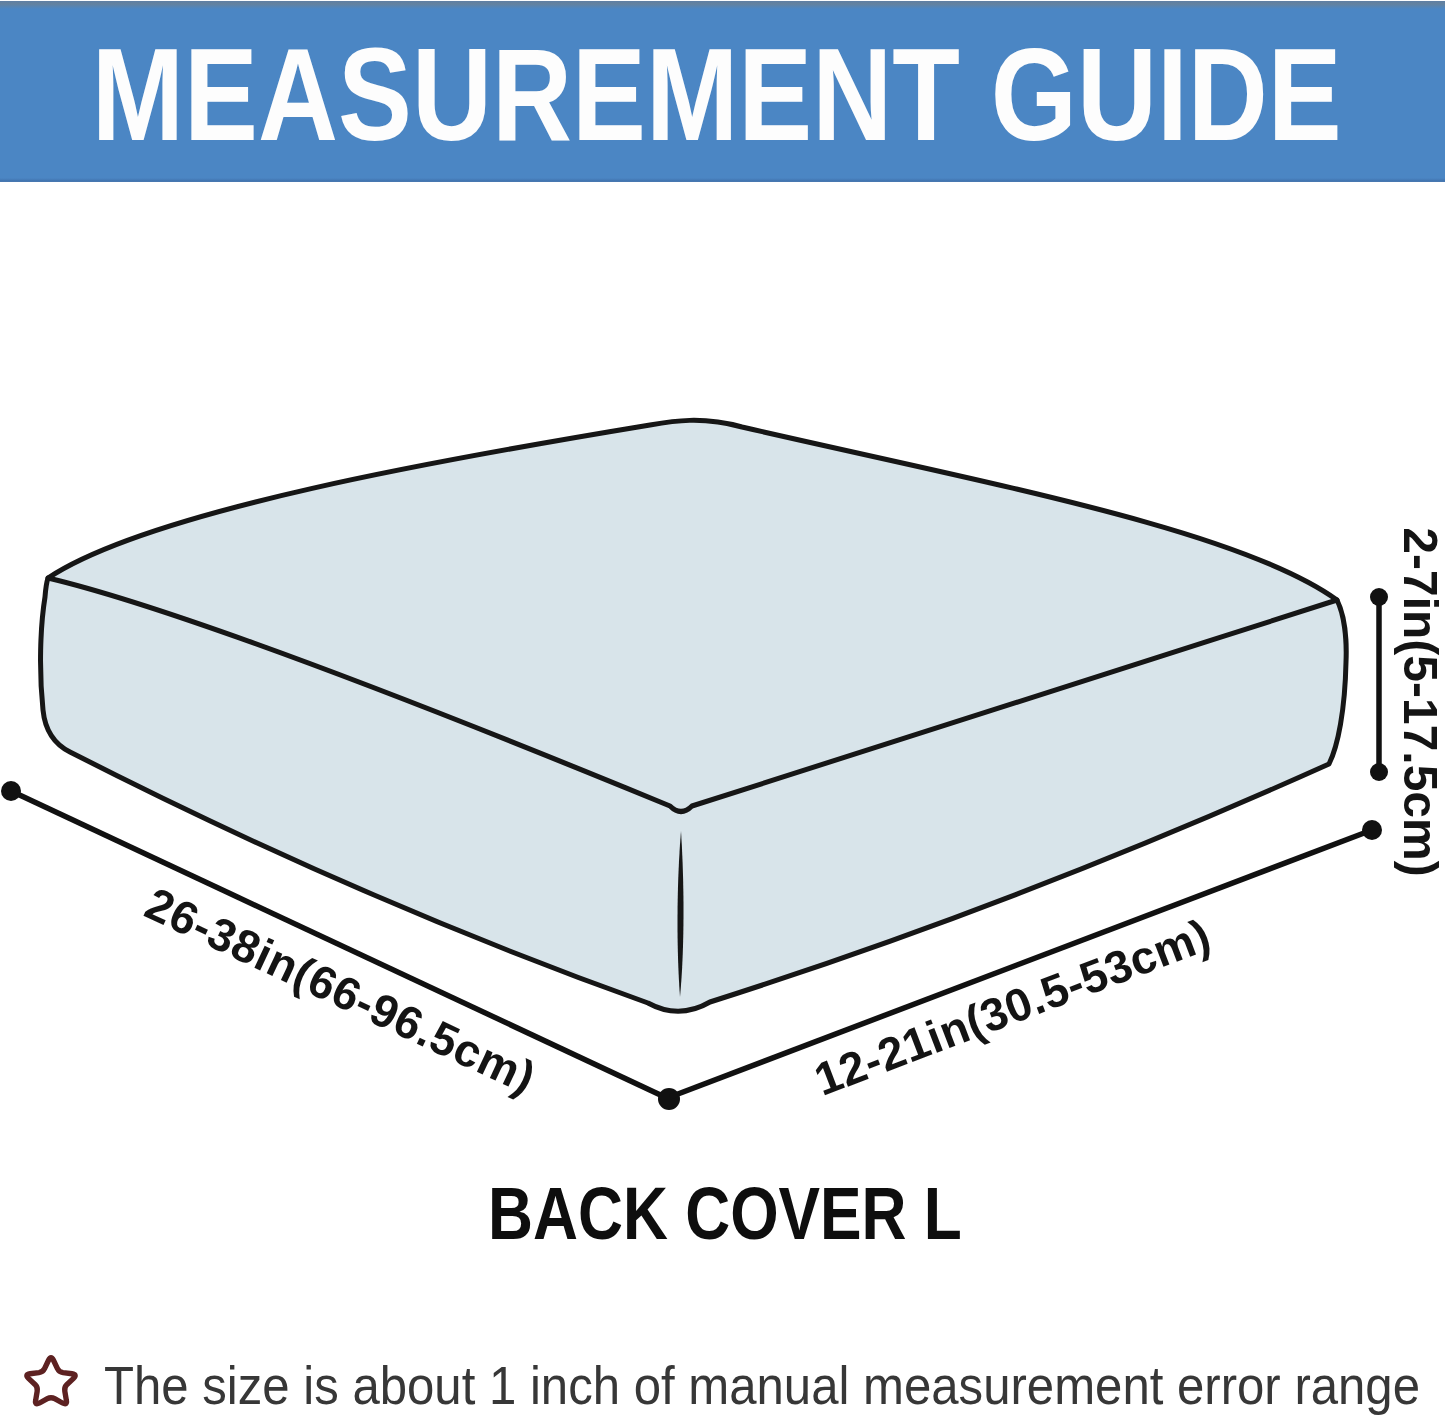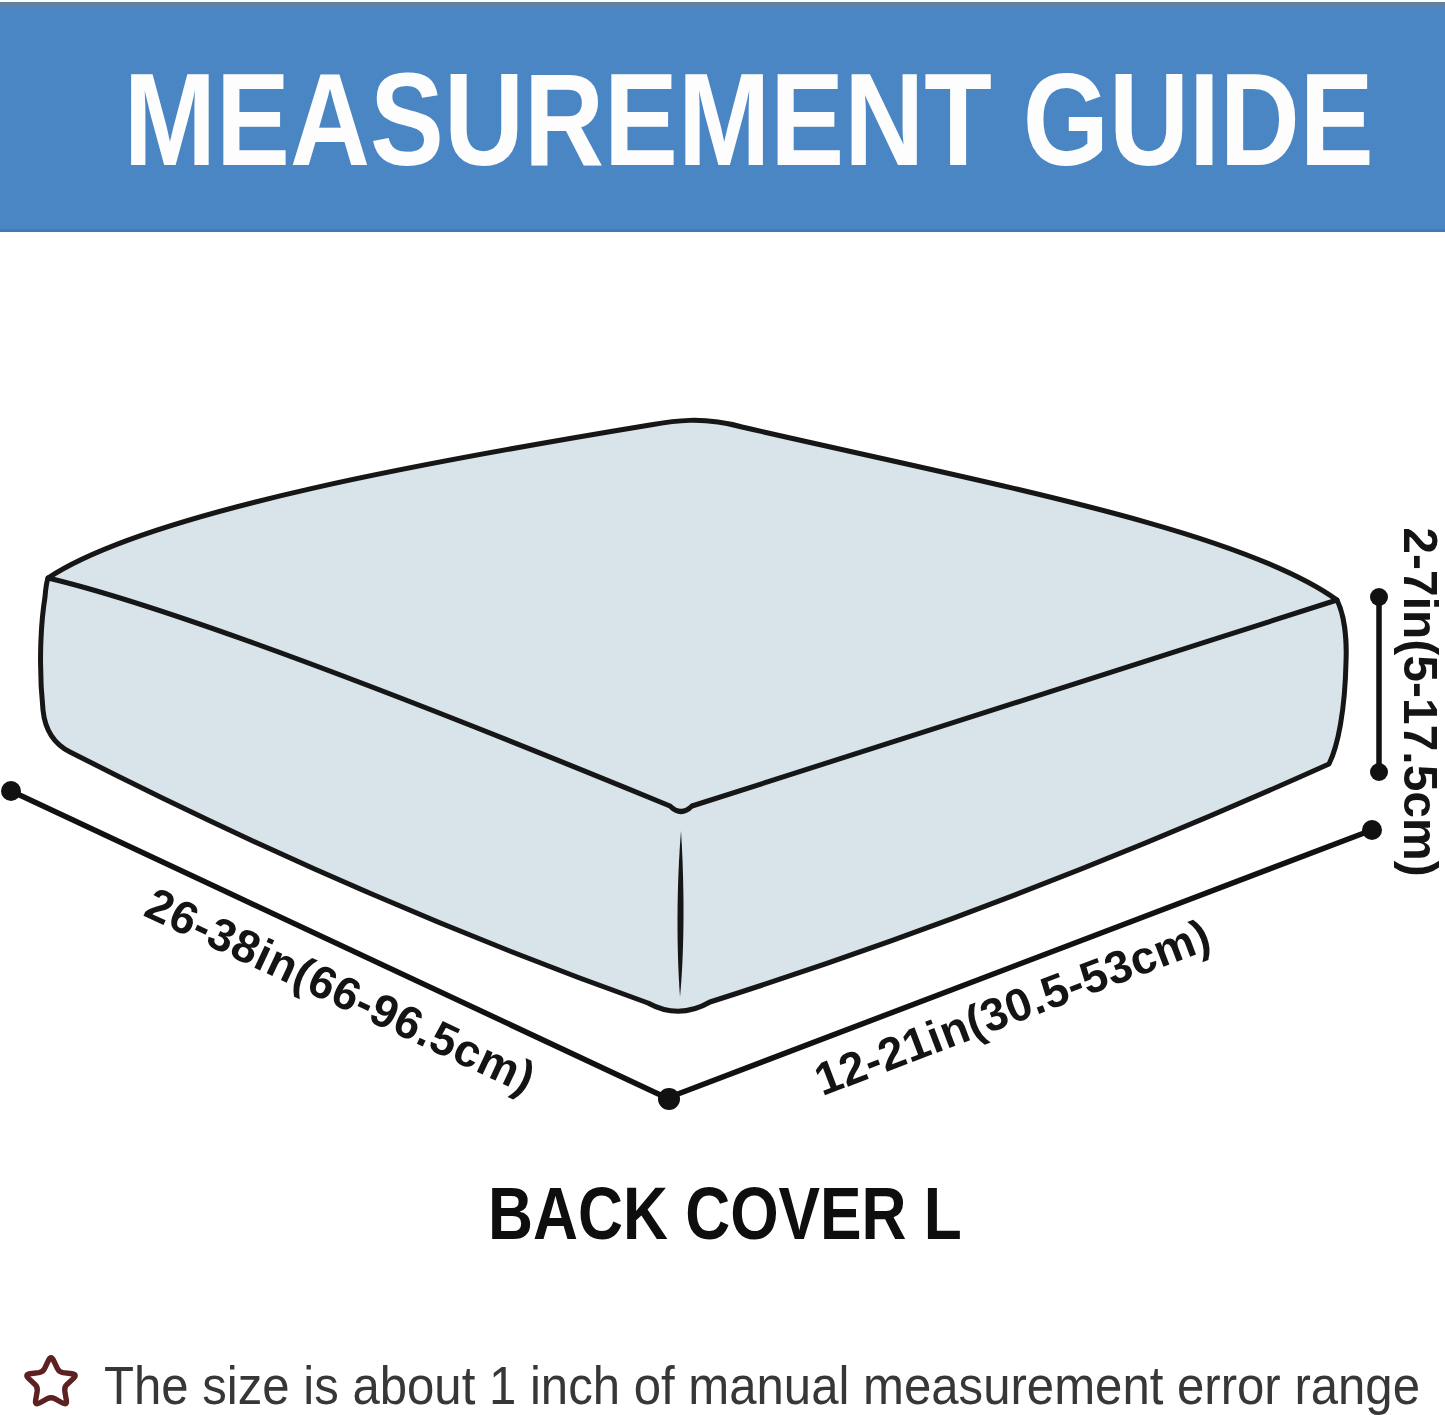--- a/index.html
+++ b/index.html
@@ -8,31 +8,31 @@
     width: 1445px;
     height: 1415px;
     background: #ffffff;
     overflow: hidden;
     font-family: "Liberation Sans", sans-serif;
   }
   .banner {
     position: absolute;
     left: 0; top: 0;
     width: 1445px;
-    height: 232px;
+    height: 182px;
     background: linear-gradient(to bottom,
       #fdfdfd 0px, #fdfdfd 1.5px,
       #5f7fa3 1.5px, #64829f 4px,
       #4b86c4 9px,
       #4b86c4 calc(100% - 4px),
       #4173ae calc(100% - 1px), #4e7cb2 100%);
     box-sizing: border-box;
     display: flex;
     align-items: center;
-    justify-content: flex-start;
+    justify-content: flex-end;
   }
   .banner-title {
     color: #fdfdfd;
     font-size: 131px;
     font-weight: bold;
     white-space: nowrap;
     transform: translateX(10px) translateY(3px) scaleX(0.846);
     transform-origin: center;
   }
   .diagram {

